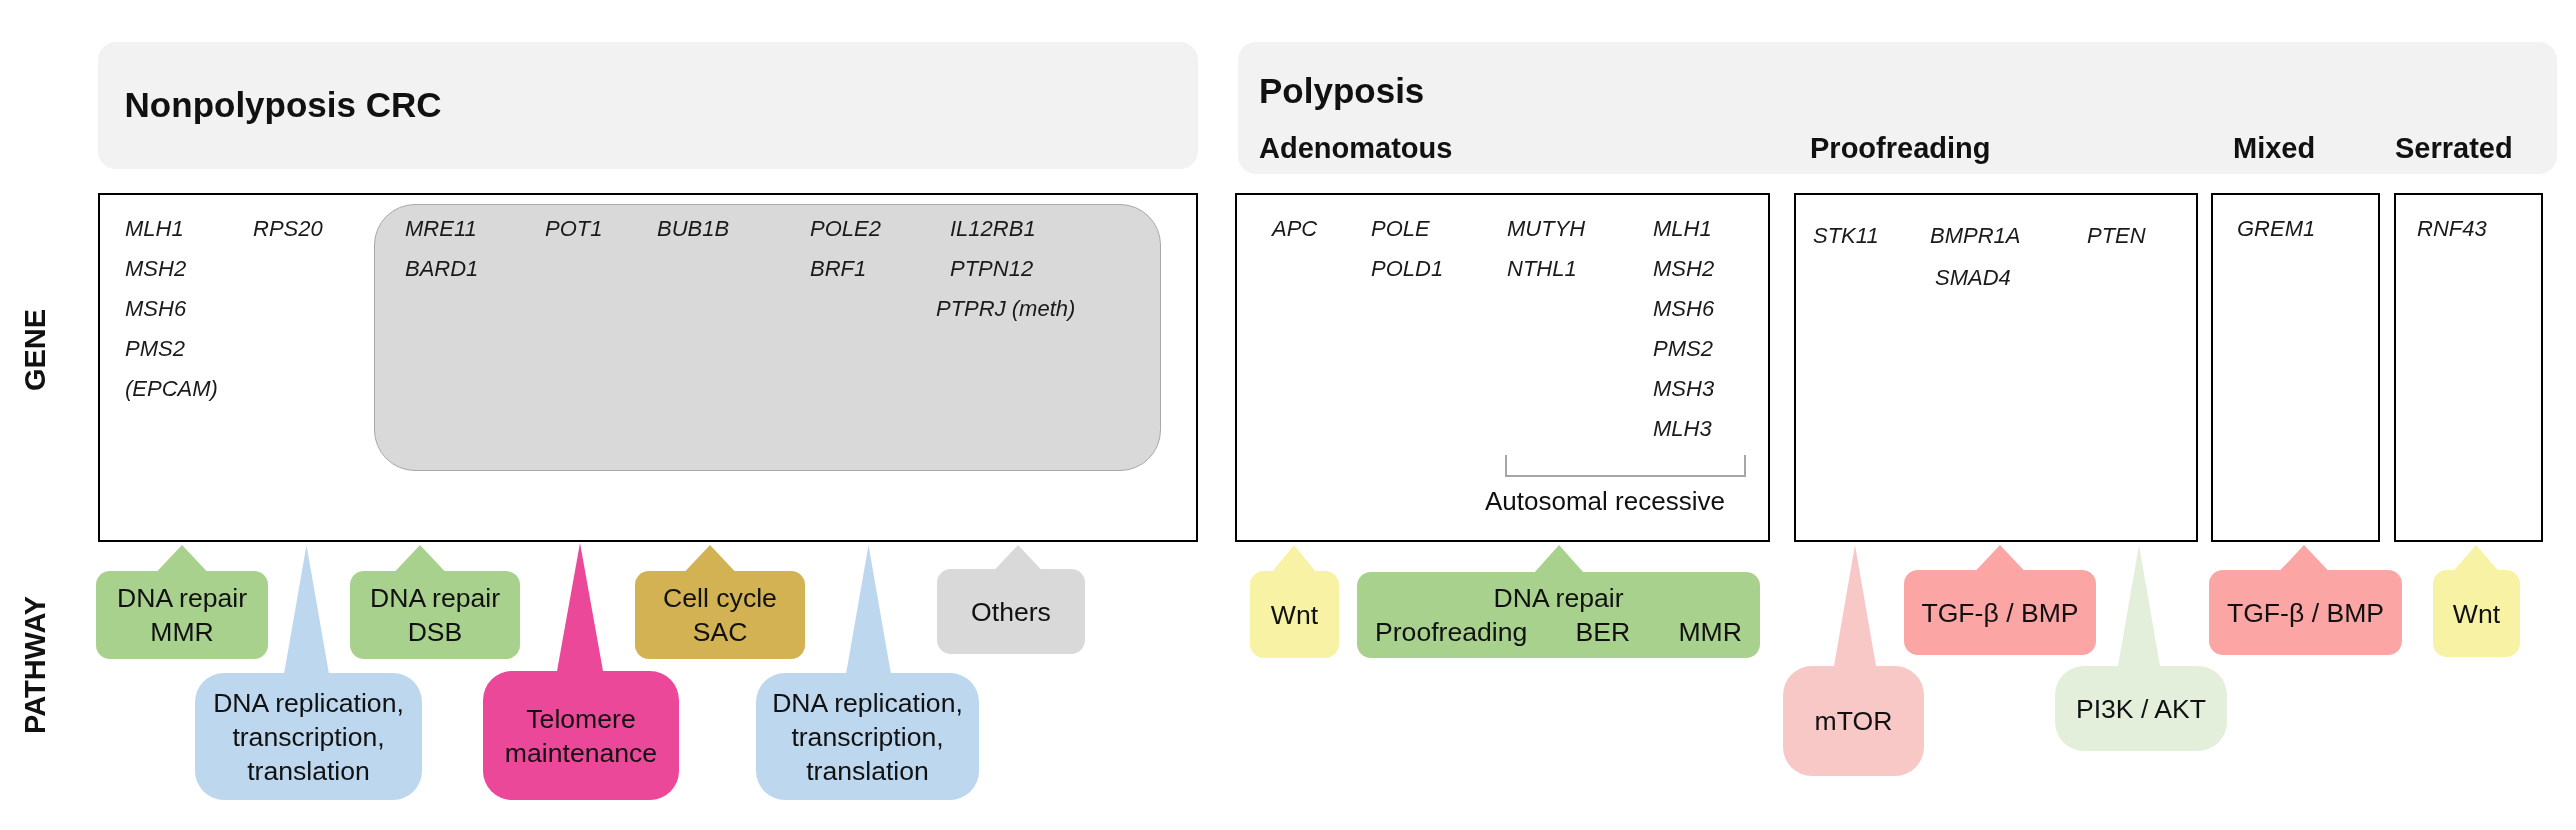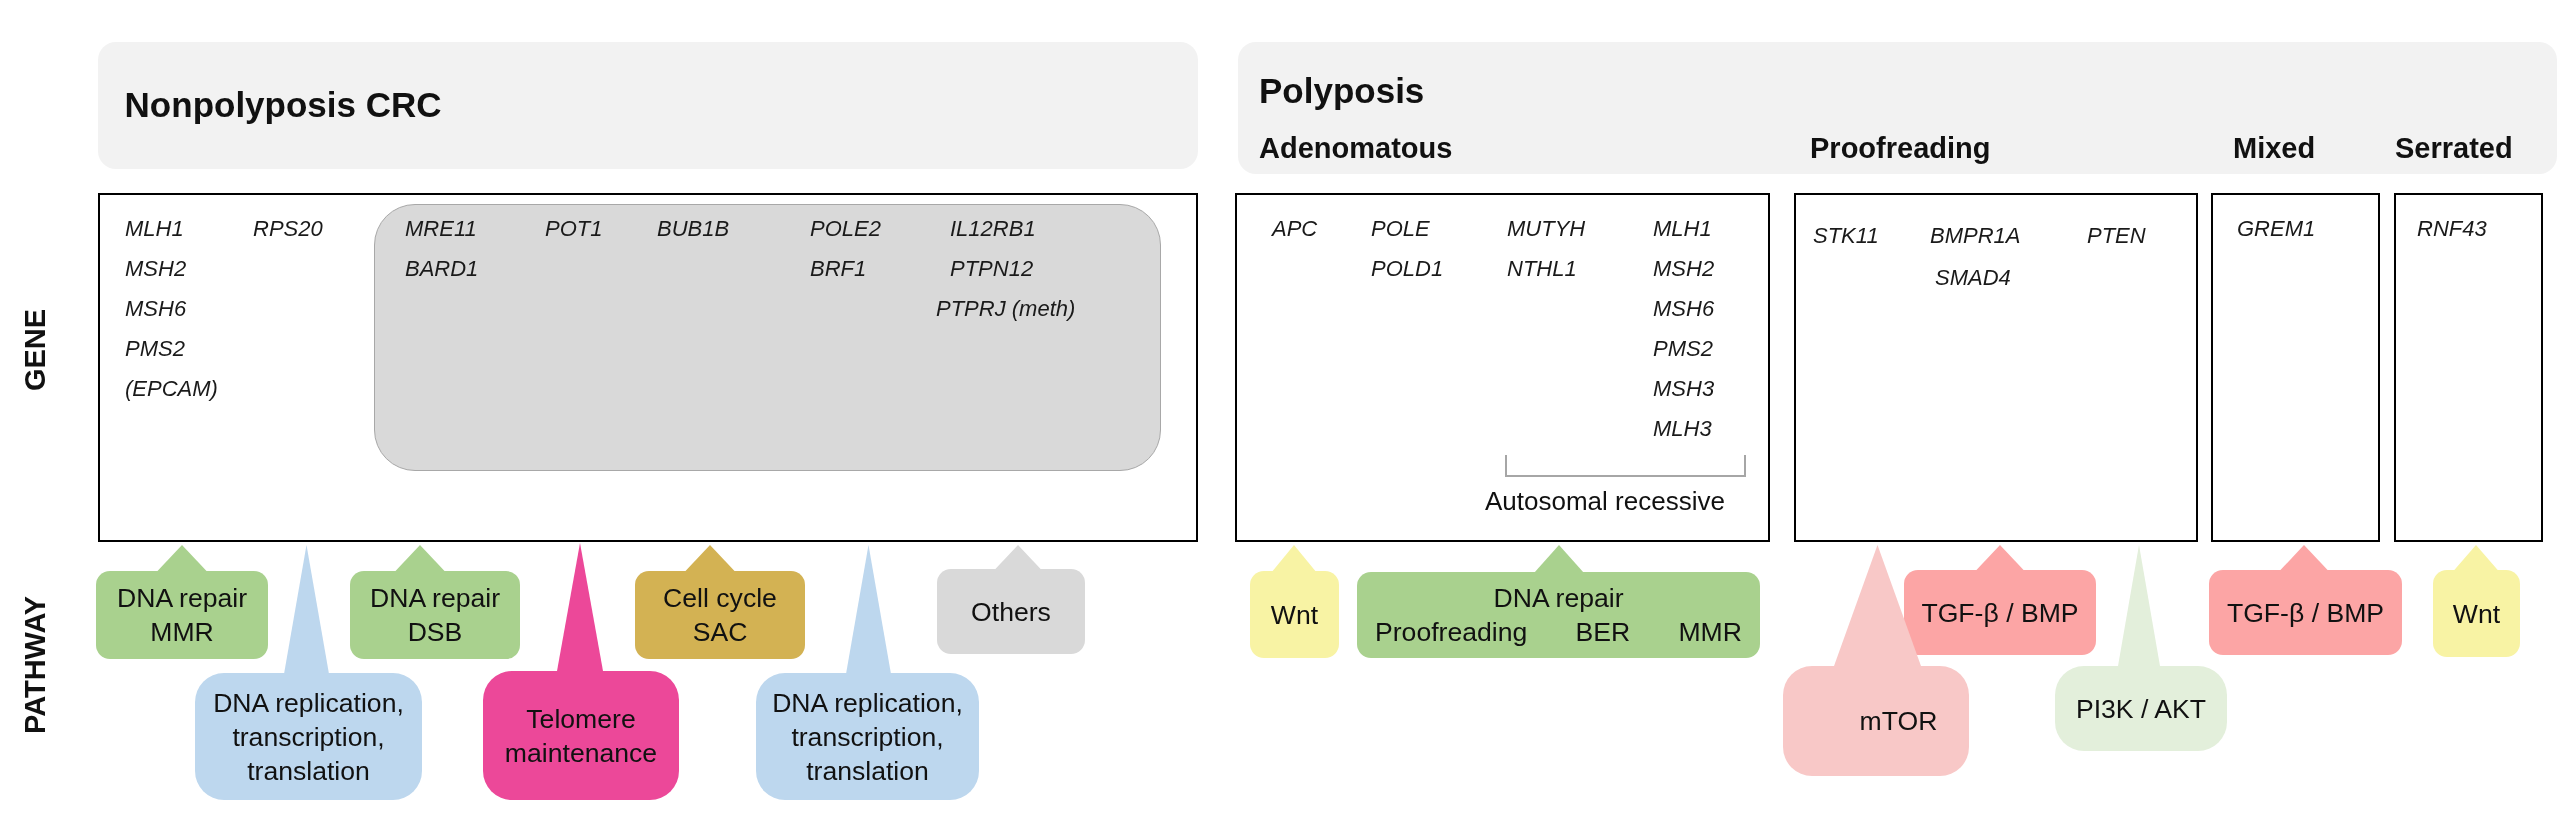--- a/index.html
+++ b/index.html
@@ -18,21 +18,21 @@
        align-items:center;font-size:26.6px;color:#111;line-height:34px;text-align:center;}
   .bub2{border-radius:29px;}
   .tri{position:absolute;-webkit-clip-path:polygon(50% 0,100% 100%,0 100%);clip-path:polygon(50% 0,100% 100%,0 100%);}
   .c-green{background:#a9d18e;}
   .c-blue{background:#bdd7ee;}
   .c-peach{background:#ec4899;}
   .c-goldd{background:#d3b253;}
   .c-goldb{background:#fca5a5;}
   .c-gray{background:#d9d9d9;}
   .c-yellow{background:#f8f3a4;}
-  .c-pink{background:#f8c8c7;padding-left:45px;}
+  .c-pink{background:#f8c8c7;}
   .c-pgreen{background:#e3efdb;}
   .poly-row2{display:flex;flex-direction:row;justify-content:space-between;width:100%;box-sizing:border-box;padding:0 18px;}
 </style>
 </head>
 <body>
 
 <div class="canvas">
 
   <div class="side-label" style="left:-44px;top:329px;width:168px;height:42px;">GENE</div>
   <div class="side-label" style="left:-79px;top:644px;width:238px;height:42px;">PATHWAY</div>

